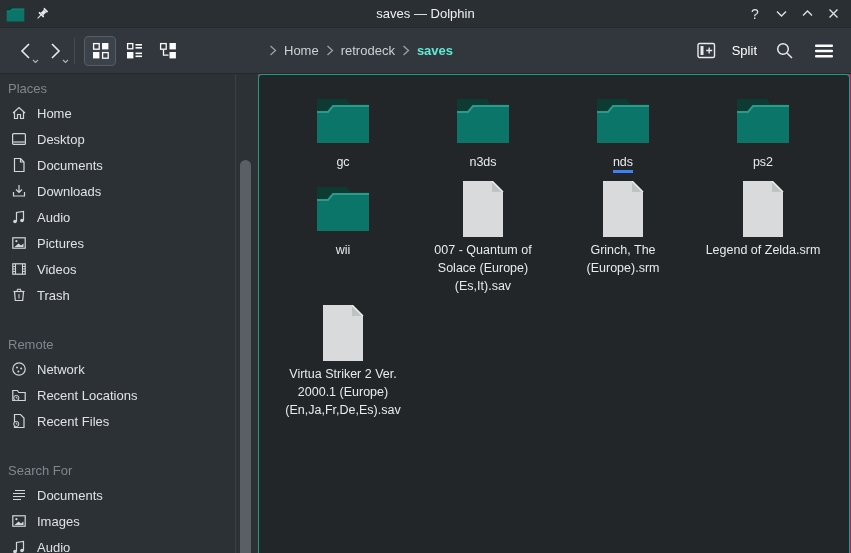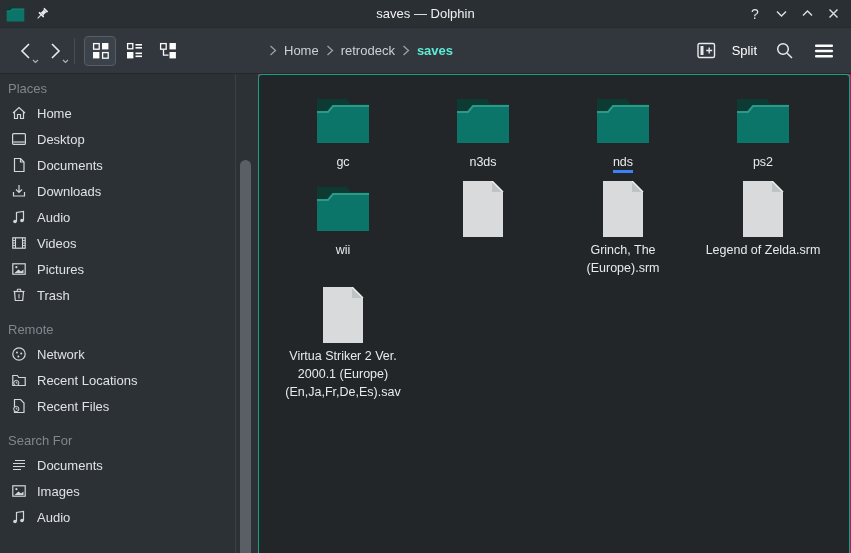--- a/index.html
+++ b/index.html
@@ -54,21 +54,21 @@
   .splitbtn{display:flex;align-items:center;gap:16px;color:#ffffff;}
   .iconbtn{width:26px;height:26px;display:flex;align-items:center;justify-content:center;}
 
   
   .content{flex:1 1 auto;display:flex;min-height:0;background:#be185d;}
 
   
   .sidebar{width:258px;flex:0 0 258px;position:relative;background:#2c3136;box-sizing:border-box;}
   .side-inner{position:absolute;left:0;top:0;bottom:0;width:236px;border-right:1px solid #3a4045;padding-top:4px;box-sizing:border-box;overflow:hidden;}
   .side-header{
-    height:22px;line-height:22px;padding-left:8px;margin-top:11px;
+    height:22px;line-height:22px;padding-left:8px;margin-top:26px;
     color:#7e878e;font-size:13px;
   }
   .side-header.first{margin-top:0;}
   .side-item{
     height:26px;display:flex;align-items:center;gap:10px;padding-left:10px;
     color:#dfe2e4;font-size:13px;cursor:default;
   }
   .side-item .sicon{width:17px;height:17px;display:flex;align-items:center;justify-content:center;flex:0 0 17px;}
   .side-scrollbar{
     position:absolute;right:7px;top:86px;width:11px;height:440px;
@@ -292,35 +292,35 @@
                 <circle cx="4" cy="12.5" r="1.8" fill="#d3d7d9"></circle>
                 <circle cx="11" cy="11.5" r="1.8" fill="#d3d7d9"></circle>
               </svg>
           </span>
           <span>Audio</span>
         </div>
         <div class="side-item">
           <span class="sicon">
             <svg width="16" height="16" viewBox="0 0 16 16">
                 <rect x="1.8" y="2.8" width="12.4" height="10.4" fill="none" stroke="#d3d7d9" stroke-width="1.2"></rect>
+                <circle cx="5.4" cy="6.2" r="1.1" fill="#d3d7d9"></circle>
+                <path d="M3.5,12 L7.5,8.5 L10,10.5 L12.5,8.5 V12 Z" fill="#d3d7d9"></path>
+              </svg>
+          </span>
+          <span>Pictures</span>
+        </div>
+        <div class="side-item">
+          <span class="sicon">
+            <svg width="16" height="16" viewBox="0 0 16 16">
+                <rect x="1.8" y="2.8" width="12.4" height="10.4" fill="none" stroke="#d3d7d9" stroke-width="1.2"></rect>
                 <path d="M4.5,3 v10 M11.5,3 v10" stroke="#d3d7d9" stroke-width="1.1"></path>
                 <path d="M2,5.5 h2.5 M2,8 h2.5 M2,10.5 h2.5 M11.5,5.5 h2.5 M11.5,8 h2.5 M11.5,10.5 h2.5" stroke="#d3d7d9" stroke-width="0.9"></path>
               </svg>
           </span>
           <span>Videos</span>
-        </div>
-        <div class="side-item">
-          <span class="sicon">
-            <svg width="16" height="16" viewBox="0 0 16 16">
-                <rect x="1.8" y="2.8" width="12.4" height="10.4" fill="none" stroke="#d3d7d9" stroke-width="1.2"></rect>
-                <circle cx="5.4" cy="6.2" r="1.1" fill="#d3d7d9"></circle>
-                <path d="M3.5,12 L7.5,8.5 L10,10.5 L12.5,8.5 V12 Z" fill="#d3d7d9"></path>
-              </svg>
-          </span>
-          <span>Pictures</span>
         </div>
         <div class="side-item">
           <span class="sicon">
             <svg width="16" height="16" viewBox="0 0 16 16">
                 <path d="M3.5,4.5 h9 l-0.8,9 h-7.4 Z" fill="none" stroke="#d3d7d9" stroke-width="1.2"></path>
                 <line x1="2.5" y1="4.5" x2="13.5" y2="4.5" stroke="#d3d7d9" stroke-width="1.2"></line>
                 <path d="M6,4 L6.6,2.2 h2.8 L10,4" fill="none" stroke="#d3d7d9" stroke-width="1.1"></path>
                 <path d="M8,7 v4.5" stroke="#d3d7d9" stroke-width="1"></path>
               </svg>
           </span>
@@ -438,20 +438,21 @@
               </svg>
             </span>
           <span class="label"><span>wii</span></span>
         </div>
         <div class="cell">
           <span class="iconbox">
               <svg width="44" height="56" viewBox="0 0 44 56">
                 <use href="#file-ico"></use>
               </svg>
             </span>
+          <span class="label"><span>007 - Quantum of Solace (Europe) (Es,It).sav</span></span>
         </div>
         <div class="cell">
           <span class="iconbox">
               <svg width="44" height="56" viewBox="0 0 44 56">
                 <use href="#file-ico"></use>
               </svg>
             </span>
           <span class="label"><span>Grinch, The (Europe).srm</span></span>
         </div>
 

